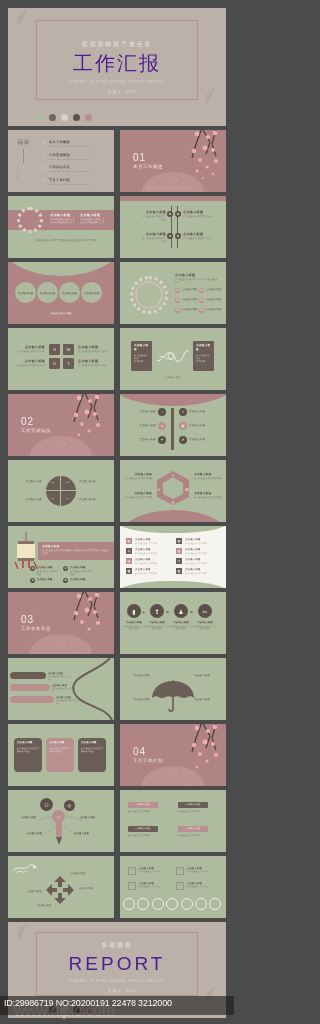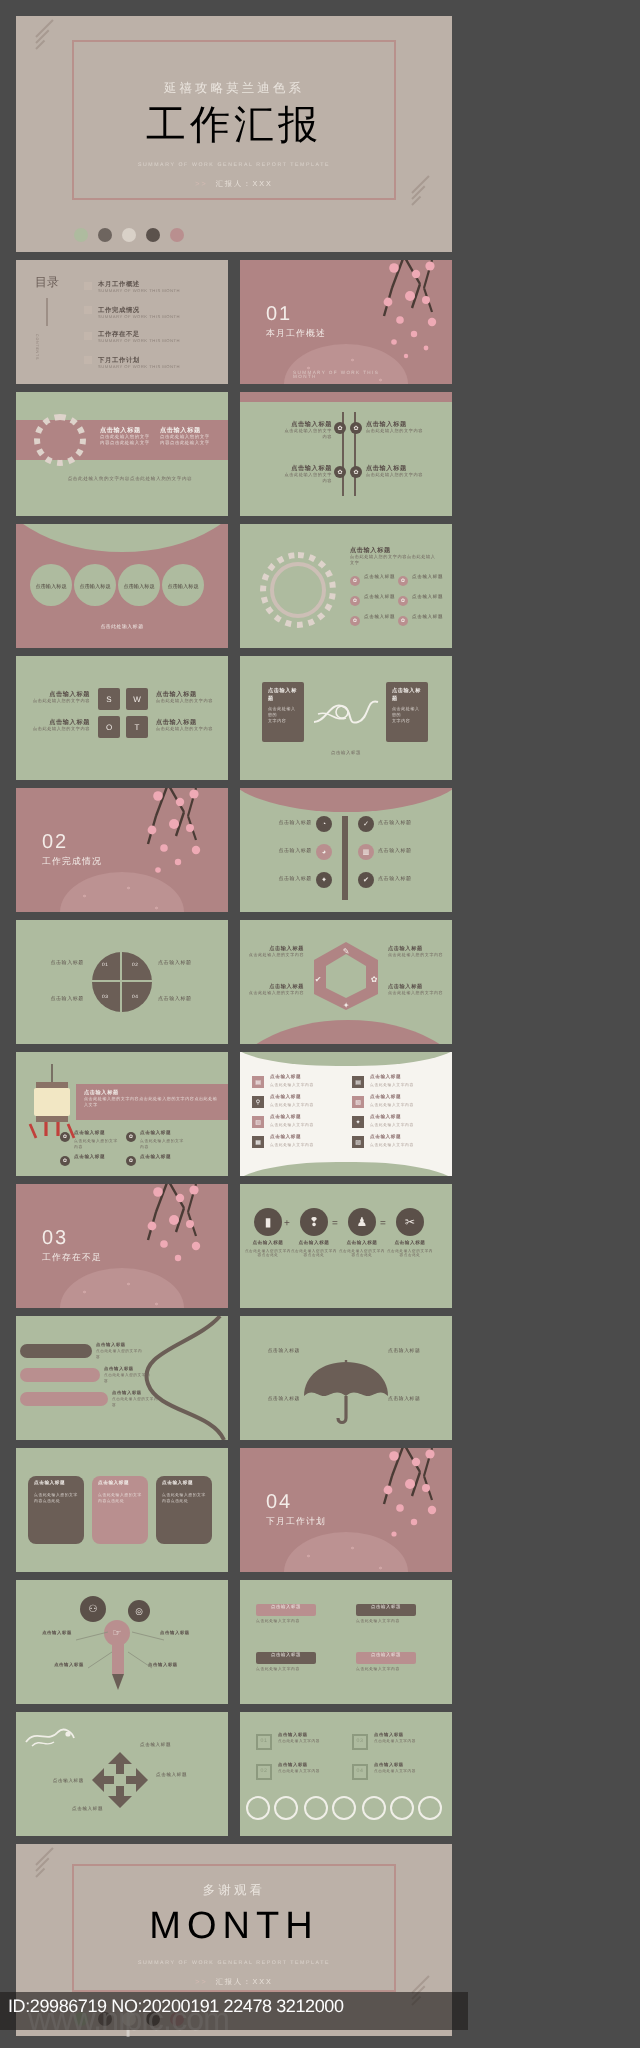--- a/index.html
+++ b/index.html
@@ -27,21 +27,21 @@
   .hero-frame {
     position:absolute; left:28px; right:28px; top:12px; bottom:26px;
     border:1px solid #b8918c;
   }
   .hero-inner { position:relative; z-index:2; text-align:center; width:100%; }
   .hero-sub {
     font-size:6.2px; letter-spacing:1.6px; color:#efeae4; opacity:.92;
     margin-bottom:3px;
   }
   .hero-title {
-    font-size:20px; letter-spacing:2px; color:#000000; line-height:1.12;
+    font-size:20px; letter-spacing:2px; color:#4c1d95; line-height:1.12;
     font-weight:400;
   }
   .hero-title.en { font-size:19px; letter-spacing:3px; }
   .hero-eng {
     font-size:2.6px; letter-spacing:.8px; color:#e6dfd8; opacity:.75; margin-top:6px;
   }
   .hero-author {
     margin-top:6px; font-size:3.6px; letter-spacing:1px; color:#f0e9e2; opacity:.85;
   }
   .hero-author .chev { color:#d8bdb6; margin-right:2px; }
@@ -771,21 +771,21 @@
         <span></span>
     </div>
     <div class="corner-mark cm-br" style="bottom:8px;">
       <span></span>
         <span></span>
         <span></span>
     </div>
     <div class="hero-frame" style="top:10px;bottom:22px;"></div>
     <div class="hero-inner" style="margin-top:-6px;">
       <div class="hero-sub">多谢观看</div>
-      <div class="hero-title en">MONTH</div>
+      <div class="hero-title en">REPORT</div>
       <div class="hero-eng">SUMMARY OF WORK  GENERAL  REPORT  TEMPLATE</div>
       <div class="hero-author">
         <span class="chev">&gt;&gt;</span>
         <span>汇报人：XXX</span>
       </div>
     </div>
     <div class="dots">
       <i style="background:#aebb9f"></i>
         <i style="background:#6e655f"></i>
       <i style="background:#d9d1c8"></i>

